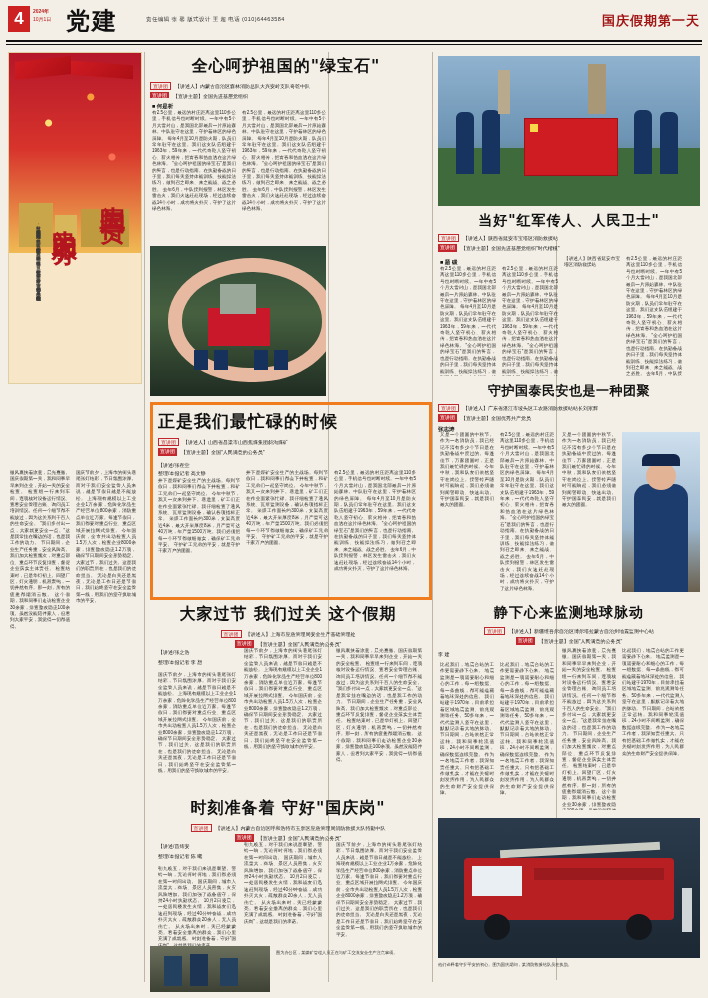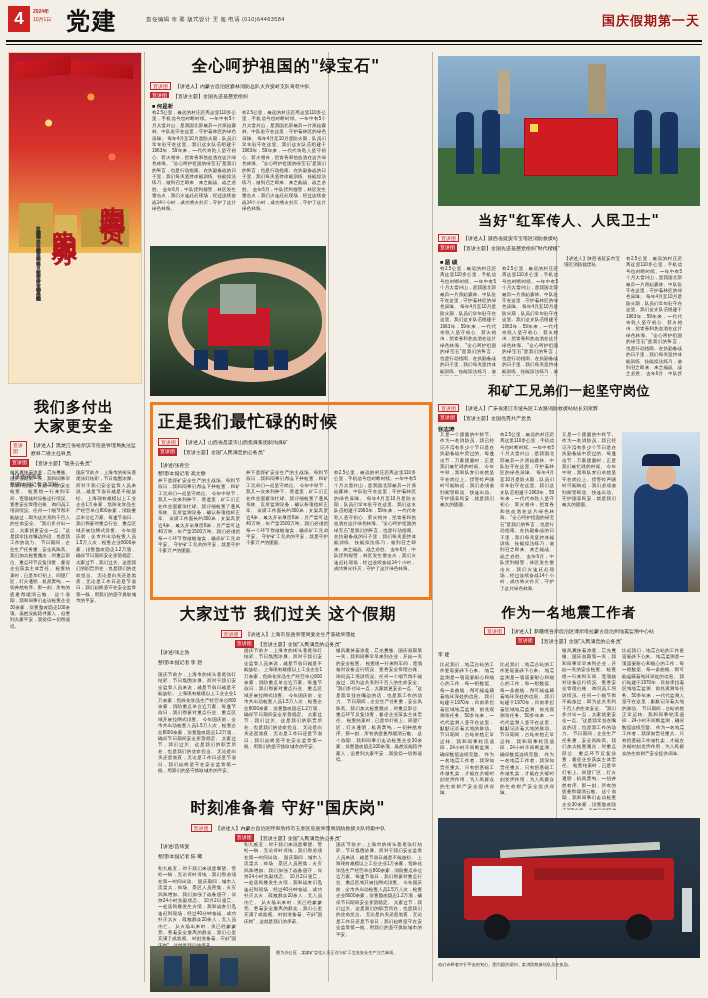--- a/index.html
+++ b/index.html
@@ -170,21 +170,21 @@
   <div class="col-text" style="position:absolute;left:564px;top:256px;width:56px;height:120px;overflow:hidden;">【讲述人】陕西省延安市宝塔区消防救援站</div>
   <div class="col-text" style="position:absolute;left:626px;top:256px;width:56px;height:120px;overflow:hidden;">有2.5公里，最远的村庄距离这里110多公里，手机信号也时断时续。一年中有5个月大雪封山，是我国北部最后一片原始森林。中队驻守在这里，守护着林区的绿色屏障。
 
 每年4月至10月是防火期，队员们常年驻守在这里。我们这支队伍组建于1963年，59年来，一代代奇乾人坚守初心、薪火相传，把青春和热血洒在这片绿色林海。
 
 "全心呵护祖国的绿宝石"是我们的誓言，也是行动指南。在执勤备战的日子里，我们每天坚持体能训练、技能操法练习，做到召之即来、来之能战、战之必胜。
 
 去年6月，中队接到报警，林区发生雷击火，我们火速赶赴现场，经过连续奋战14个小时，成功将火扑灭，守护了这片绿色林海。</div>
 
   <div style="position:absolute;left:438px;top:382px;width:262px;">
-    <div class="hd" style="font-size:13px;text-align:center;letter-spacing:.5px;">和矿工兄弟们一起坚守岗位</div>
+    <div class="hd" style="font-size:13px;text-align:center;letter-spacing:.5px;">守护国泰民安也是一种团聚</div>
     <div style="margin-top:4px;display:flex;gap:2px;">
       <span class="tagbox">宣讲团</span>
       <span class="byline">【讲述人】广东省湛江市坡头区工农路消防救援站站长刘家辉</span>
     </div>
     <div style="margin-top:2px;display:flex;gap:2px;">
       <span class="tagred">宣讲团</span>
       <span class="byline">【宣讲主题】全国优秀共产党员</span>
     </div>
     <div class="sectmark" style="margin-top:4px;">张志涛</div>
   </div>
@@ -249,34 +249,20 @@
 
 守护矿工兄弟的平安，就是守护千家万户的团圆。</div>
   <div class="col-text" style="position:absolute;left:334px;top:470px;width:82px;height:116px;overflow:hidden;">有2.5公里，最远的村庄距离这里110多公里，手机信号也时断时续。一年中有5个月大雪封山，是我国北部最后一片原始森林。中队驻守在这里，守护着林区的绿色屏障。
 
 每年4月至10月是防火期，队员们常年驻守在这里。我们这支队伍组建于1963年，59年来，一代代奇乾人坚守初心、薪火相传，把青春和热血洒在这片绿色林海。
 
 "全心呵护祖国的绿宝石"是我们的誓言，也是行动指南。在执勤备战的日子里，我们每天坚持体能训练、技能操法练习，做到召之即来、来之能战、战之必胜。
 
 去年6月，中队接到报警，林区发生雷击火，我们火速赶赴现场，经过连续奋战14个小时，成功将火扑灭，守护了这片绿色林海。</div>
 
-  <div style="position:absolute;left:10px;top:398px;width:128px;">
-    <div class="hd" style="font-size:15px;text-align:center;letter-spacing:1px;">我们多付出</div>
-    <div class="hd" style="font-size:15px;text-align:center;letter-spacing:1px;">大家更安全</div>
-    <div style="margin-top:5px;display:flex;gap:2px;">
-      <span class="tagbox">宣讲团</span>
-      <span class="byline">【讲述人】黑龙江省哈尔滨市应急管理局执法监察科二级主任科员</span>
-    </div>
-    <div style="margin-top:2px;display:flex;gap:2px;">
-      <span class="tagred">宣讲团</span>
-      <span class="byline">【宣讲主题】"最美公务员"</span>
-    </div>
-    <div class="byline" style="margin-top:5px;">【讲述/崔海英</div>
-    <div class="byline">整理/本报记者   张宝铜</div>
-  </div>
 
   <div class="col-text" style="position:absolute;left:10px;top:470px;width:60px;height:510px;overflow:hidden;">微风裹挟着凉意，晨光熹微。国庆假期第一天，我和同事早早来到企业，开始一天的安全检查。
 
 检查组一行来到车间，逐项核对设备运行情况、查看安全管理台账、询问员工培训情况。任何一个细节都不能放过，因为这关系到千百人的生命安全。
 
 "我们多付出一点，大家就更安全一点。"这是我常挂在嘴边的话，也是我工作的动力。
 
 节日期间，企业生产任务重，安全风险高。我们加大检查频次，对重点部位、重点环节反复排查，督促企业落实主体责任。
 
 检查结束时，已是华灯初上。回望厂区，灯火通明，机器轰鸣，一切井然有序。那一刻，所有的疲惫都烟消云散。
@@ -374,21 +360,21 @@
 
 上海现有规模以上工业企业1万余家，危险化学品生产经营单位800余家，消防重点单位近万家。每逢节假日，我们都要对重点行业、重点区域开展拉网式排查。
 
 今年国庆前，全市共出动检查人员1.5万人次，检查企业8000余家，排查整改隐患1.2万项，确保节日期间安全形势稳定。
 
 大家过节，我们过关。这是我们的职责所在，也是我们的使命担当。
 
 无论是白天还是黑夜，无论是工作日还是节假日，我们始终坚守在安全监管第一线，用我们的坚守换取城市的平安。</div>
 
   <div style="position:absolute;left:438px;top:604px;width:262px;">
-    <div class="hd" style="font-size:14px;text-align:center;letter-spacing:1px;">作为一名地震工作者</div>
+    <div class="hd" style="font-size:14px;text-align:center;letter-spacing:1px;">静下心来监测地球脉动</div>
     <div style="margin-top:5px;display:flex;gap:2px;justify-content:center;">
       <span class="tagbox">宣讲团</span>
       <span class="byline">【讲述人】新疆维吾尔自治区博尔塔拉蒙古自治州地震监测中心站</span>
     </div>
     <div style="margin-top:2px;display:flex;gap:2px;justify-content:center;">
       <span class="tagred">宣讲团</span>
       <span class="byline">【宣讲主题】全国"人民满意的公务员"</span>
     </div>
     <div class="byline" style="margin-top:5px;">李 建</div>
   </div>

